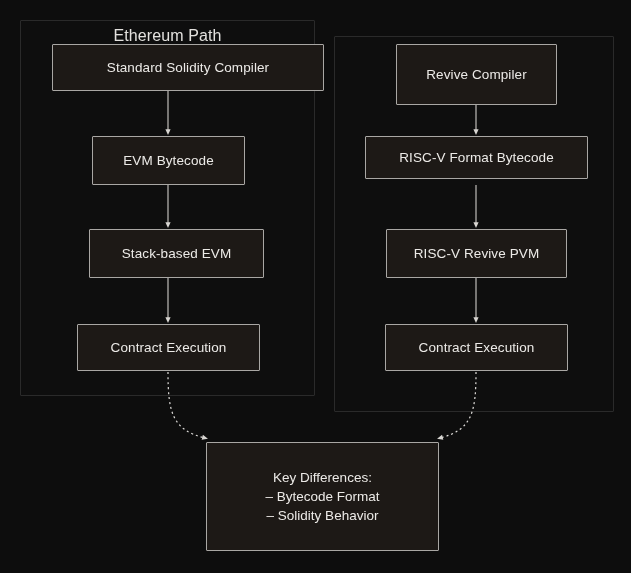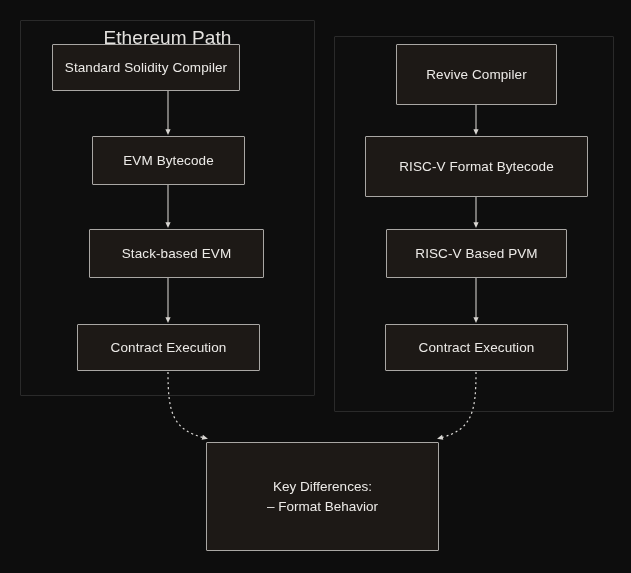--- a/index.html
+++ b/index.html
@@ -29,21 +29,21 @@
     border: 1px solid #2a2a2a;
     background: #0e0e0e;
     border-radius: 1px;
   }
   .cluster-title {
     position: absolute;
     top: 6px;
     left: 0;
     width: 100%;
     text-align: center;
-    font-size: 19px;
+    font-size: 16px;
     color: #e3e1de;
     letter-spacing: 0.1px;
     white-space: nowrap;
   }
   
   .node {
     position: absolute;
     box-sizing: border-box;
     border: 1.3px solid #a9a7a4;
     background: #1d1916;
@@ -114,50 +114,51 @@
     <line x1="168" y1="278" x2="168" y2="320" stroke="#cfcdc9" stroke-width="1.1" marker-end="url(#arrowhead)"></line>
 
     <line x1="476" y1="91" x2="476" y2="132" stroke="#cfcdc9" stroke-width="1.1" marker-end="url(#arrowhead)"></line>
     <line x1="476" y1="185" x2="476" y2="225" stroke="#cfcdc9" stroke-width="1.1" marker-end="url(#arrowhead)"></line>
     <line x1="476" y1="278" x2="476" y2="320" stroke="#cfcdc9" stroke-width="1.1" marker-end="url(#arrowhead)"></line>
 
     <path d="M168,372 C168,412 172,430 205,438" fill="none" stroke="#e0dedb" stroke-width="1.2" stroke-dasharray="2,3" marker-end="url(#arrowhead)"></path>
     <path d="M476,372 C476,412 472,430 440,438" fill="none" stroke="#e0dedb" stroke-width="1.2" stroke-dasharray="2,3" marker-end="url(#arrowhead)"></path>
   </svg>
 
-  <div class="node" style="left:52px; top:44px; width:188px; height:47px;">
+  <div class="node" style="left:52px; top:44px; width:272px; height:47px;">
     <span class="node-label">Standard Solidity Compiler</span>
   </div>
 
   <div class="node" style="left:92px; top:136px; width:153px; height:49px;">
     <span class="node-label">EVM Bytecode</span>
   </div>
 
   <div class="node" style="left:81px; top:229px; width:175px; height:49px;margin-left:8px;">
     <span class="node-label">Stack-based EVM</span>
   </div>
 
   <div class="node" style="left:77px; top:324px; width:183px; height:47px;">
     <span class="node-label">Contract Execution</span>
   </div>
 
   <div class="node" style="left:396px; top:44px; width:161px; height:61px;">
     <span class="node-label">Revive Compiler</span>
   </div>
 
-  <div class="node" style="left:365px; top:136px; width:223px; height:61px;">
+  <div class="node" style="left:365px; top:136px; width:223px; height:43px;">
     <span class="node-label">RISC-V Format Bytecode</span>
   </div>
 
   <div class="node" style="left:386px; top:229px; width:181px; height:49px;">
-    <span class="node-label">RISC-V Based PVM</span>
+    <span class="node-label">RISC-V Revive PVM</span>
   </div>
 
   <div class="node" style="left:385px; top:324px; width:183px; height:47px;">
     <span class="node-label">Contract Execution</span>
   </div>
 
   <div class="note" style="left:206px; top:442px; width:233px; height:109px;">
     <span class="note-line">Key Differences:</span>
-    <span class="note-line">– Format Behavior</span>
+    <span class="note-line">– Bytecode Format</span>
+    <span class="note-line">– Solidity Behavior</span>
   </div>
 
 </div>
 
 </body></html>

